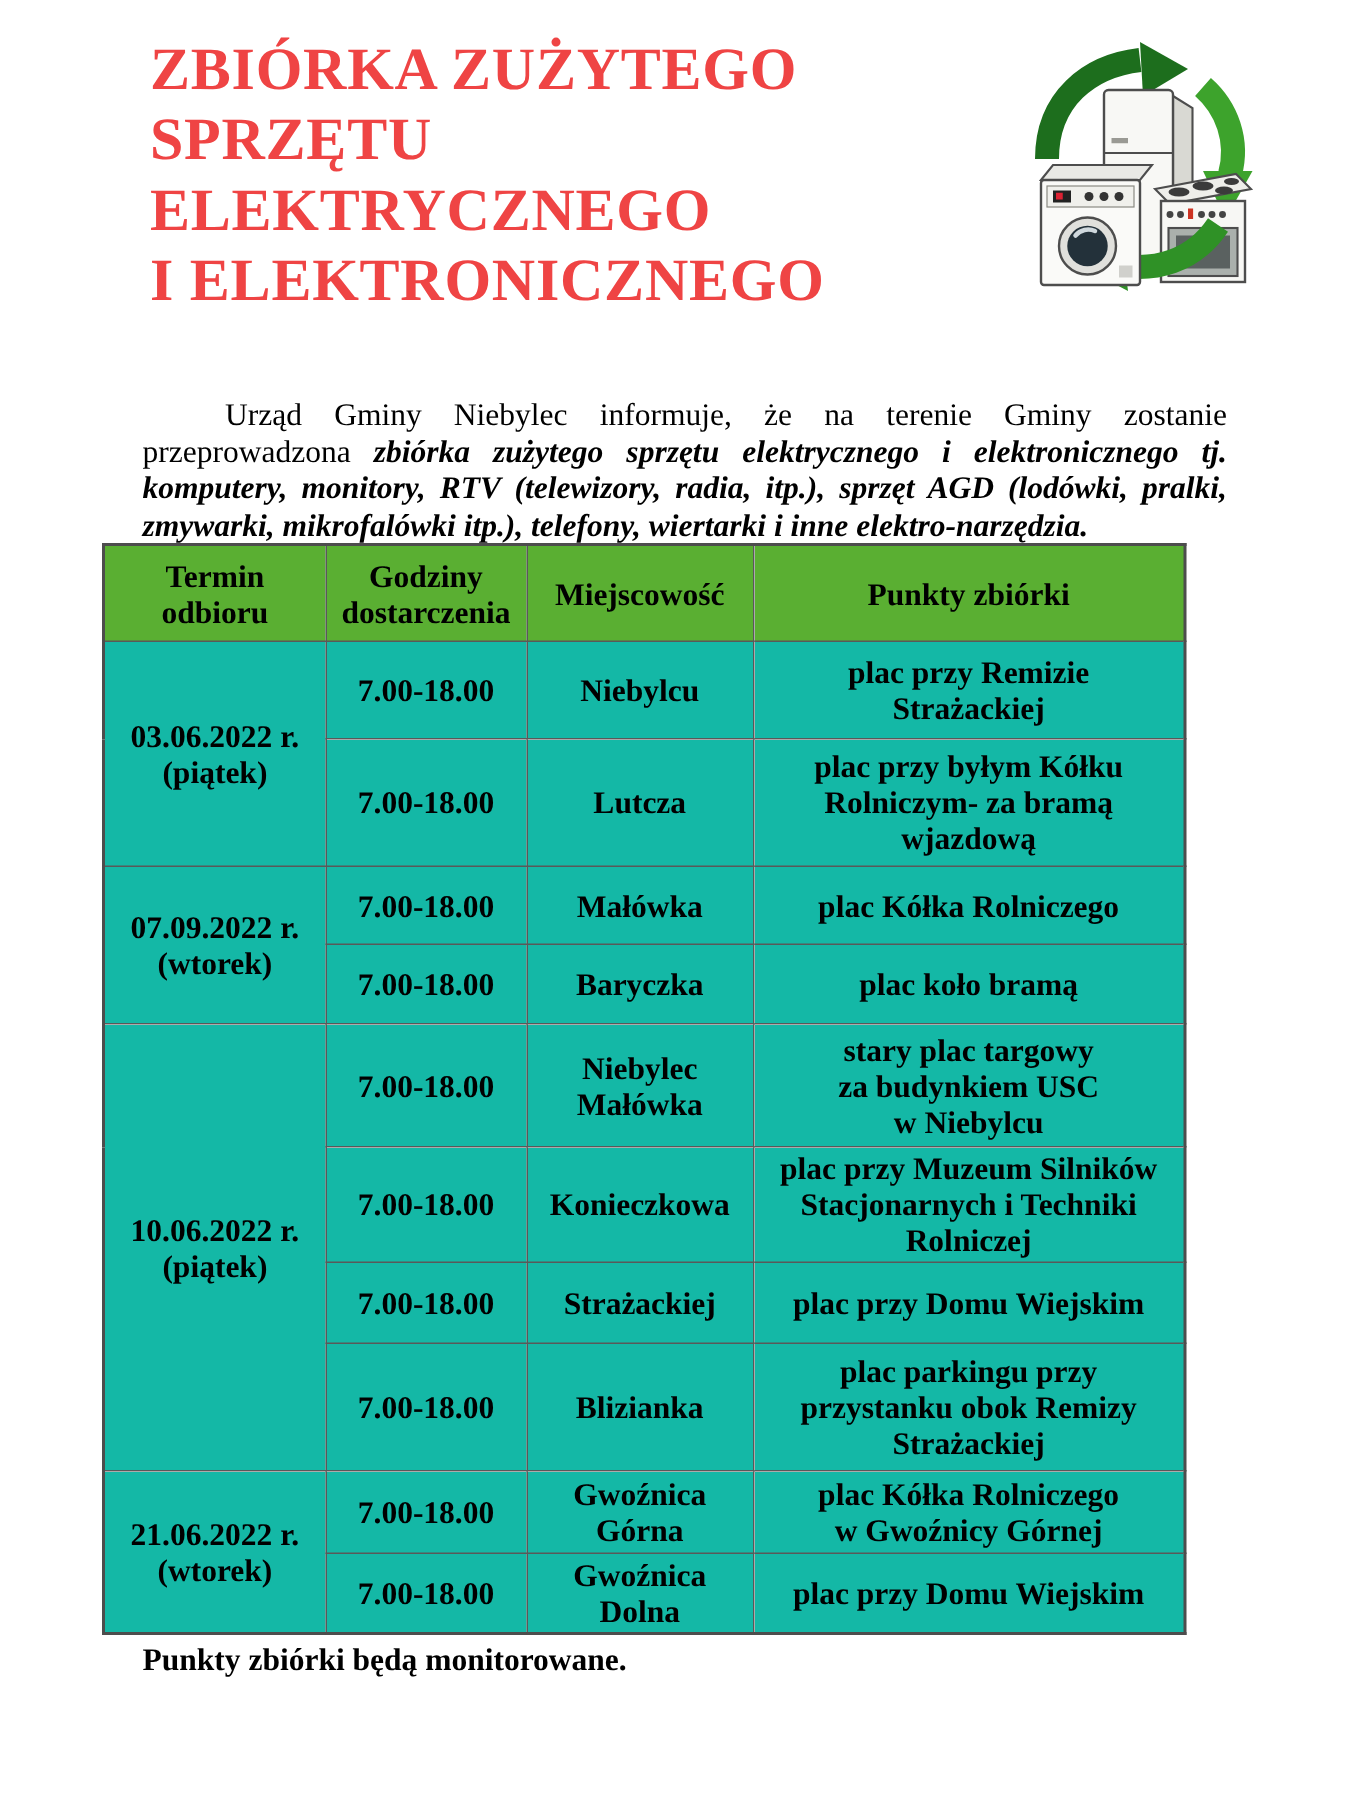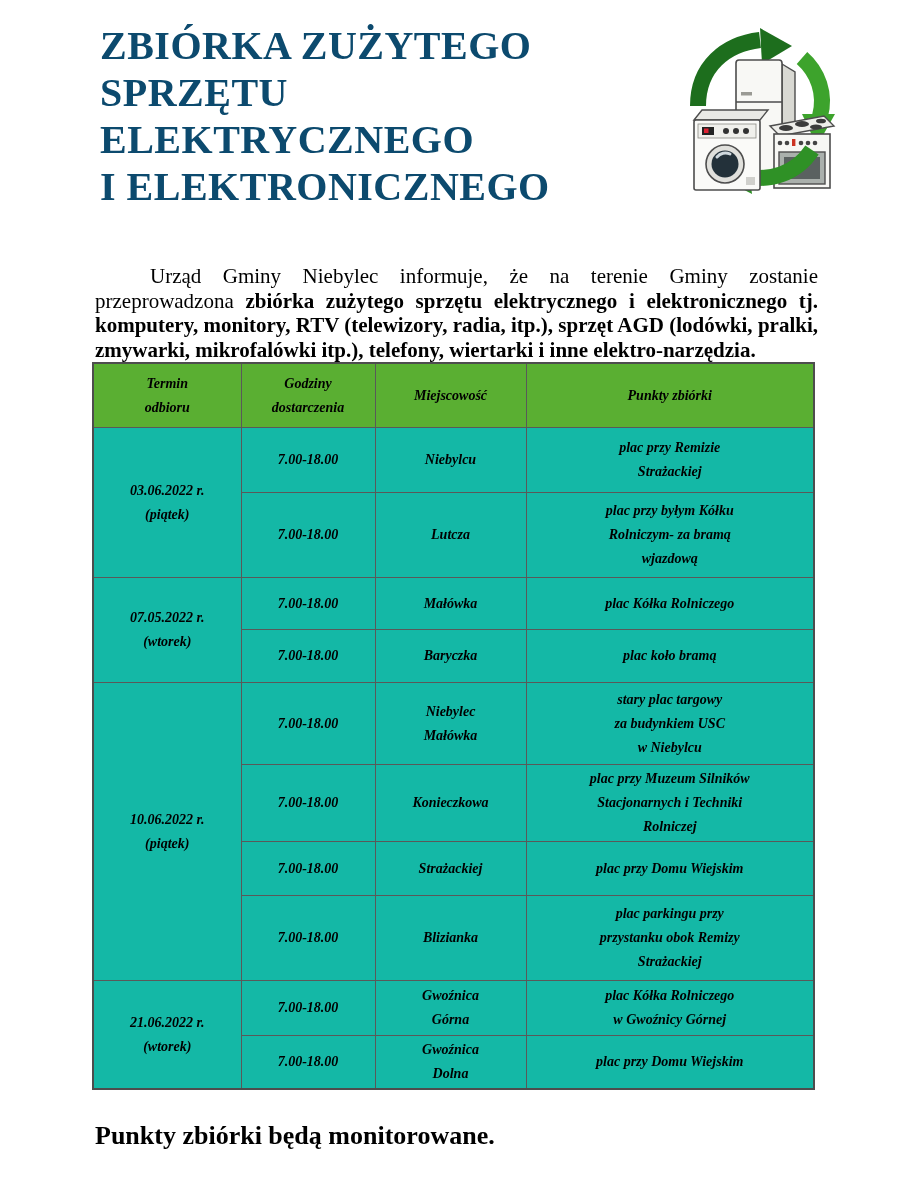--- a/index.html
+++ b/index.html
@@ -2,42 +2,42 @@
 <html><head>
 <meta charset="utf-8">
 <style>
   html,body{margin:0;padding:0;background:#ffffff;}
   body{width:900px;height:1200px;overflow:hidden;font-family:"Liberation Serif","DejaVu Serif",serif;color:#000;}
   .page{position:relative;width:900px;height:1200px;background:#fff;}
 
   
   .doc-header{position:relative;height:212px;padding-top:22px;}
   .title{margin:0 0 0 100px;font-size:40px;line-height:47px;font-weight:bold;
-         color:#0c4a6e;white-space:pre-line;letter-spacing:0.5px;}
+         color:#ef4444;white-space:pre-line;letter-spacing:0.5px;}
   .art{position:absolute;right:64px;top:24px;width:158px;height:172px;}
   .art svg{width:100%;height:100%;display:block;}
 
   
   .intro{margin:30px 82px 0 95px;font-size:21px;line-height:24.5px;text-align:justify;}
   .intro p{margin:0;text-indent:55px;white-space:normal;}
   .intro .p2{margin-top:7px;}
-  .b{font-weight:bold;}
+  .b{font-weight:bold;font-style:italic;}
 
   
-  table.sched{margin-left:92px;width:721px;border-collapse:collapse;table-layout:fixed;
-              font-size:14px;font-weight:bold;line-height:24px;font-style:italic;}
+  table.sched{margin-left:68px;width:721px;border-collapse:collapse;table-layout:fixed;
+              font-size:21px;font-weight:bold;line-height:24px;}
   table.sched col.c1{width:148px;} table.sched col.c2{width:134px;}
   table.sched col.c3{width:151px;} table.sched col.c4{width:288px;}
   table.sched th,table.sched td{border:1.5px solid #595959;text-align:center;vertical-align:middle;
               padding:2px 4px;white-space:pre-line;overflow:hidden;}
   table.sched{border:2px solid #4d4d4d;}
   table.sched thead th{background:#5aaf32;height:59px;}
   table.sched tbody td{background:#14b8a6;}
 
-  .footer-note{margin:31px 0 0 95px;font-size:26px;font-weight:bold;}
+  .footer-note{margin:4px 0 0 95px;font-size:21px;font-weight:bold;}
 </style>
 </head>
 <body>
 
 <div class="page">
 
   <div class="doc-header">
     <h1 class="title">ZBIÓRKA ZUŻYTEGO
 SPRZĘTU
 ELEKTRYCZNEGO
@@ -132,21 +132,21 @@
 Strażackiej</td>
       </tr>
       <tr style="height:85px">
         <td>7.00-18.00</td>
         <td>Lutcza</td>
         <td>plac przy byłym Kółku
 Rolniczym- za bramą
 wjazdową</td>
       </tr>
       <tr style="height:52px">
-        <td rowspan="2">07.05.2022 r.
+        <td rowspan="2">07.09.2022 r.
 (wtorek)</td>
         <td>7.00-18.00</td>
         <td>Małówka</td>
         <td>plac Kółka Rolniczego</td>
       </tr>
       <tr style="height:53px">
         <td>7.00-18.00</td>
         <td>Baryczka</td>
         <td>plac koło bramą</td>
       </tr>

